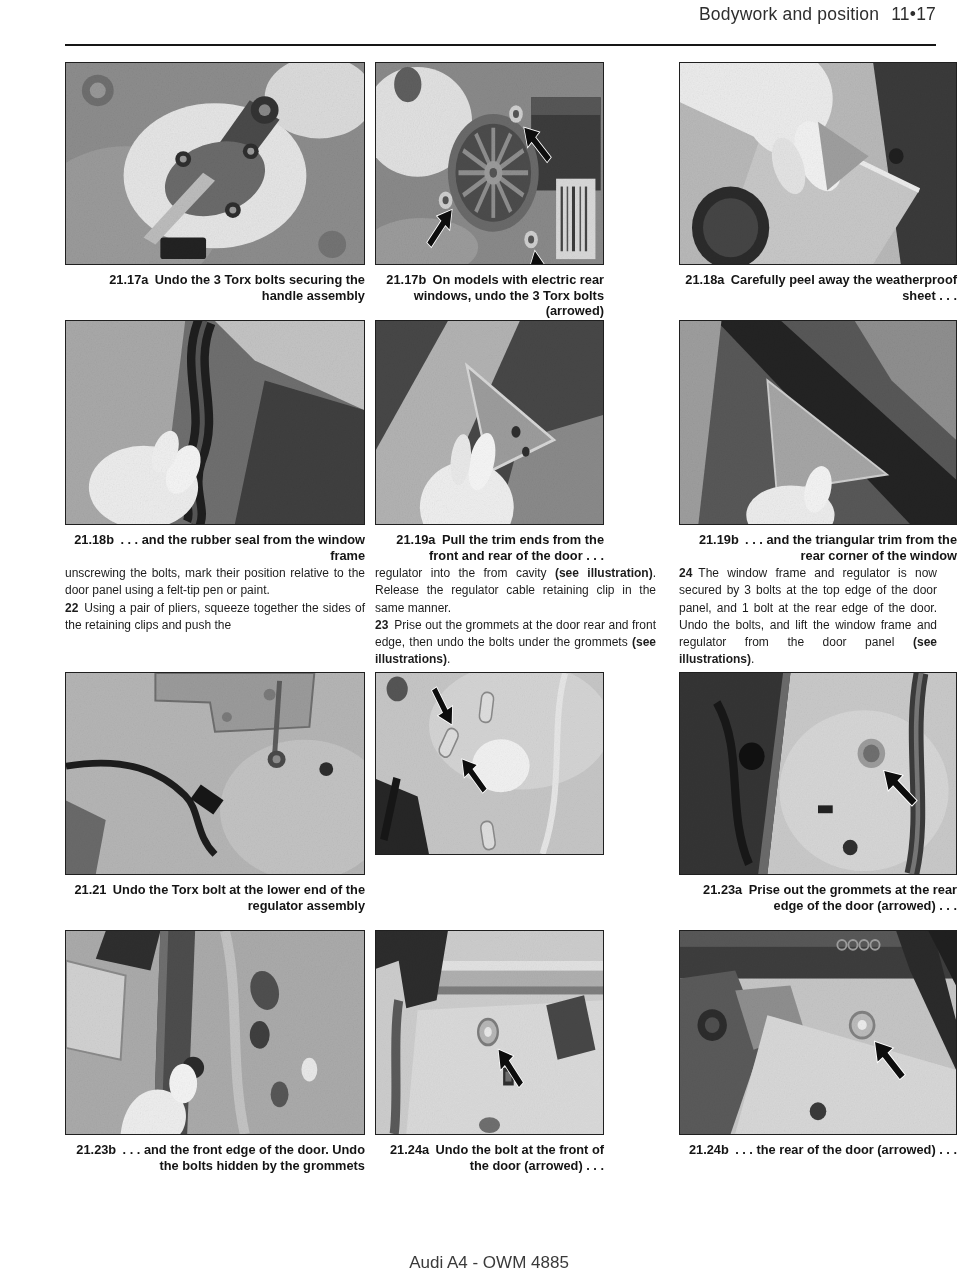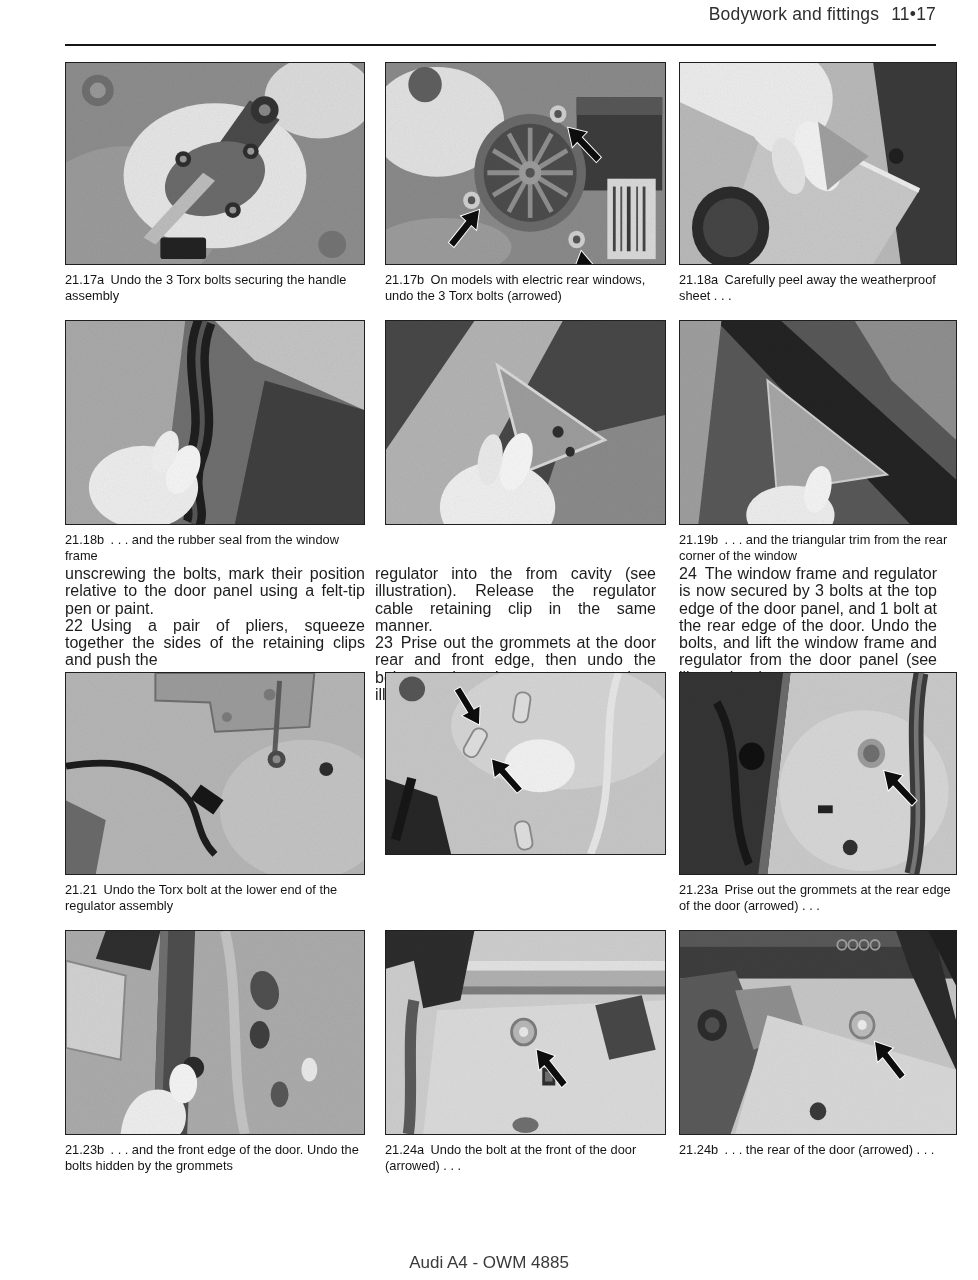--- a/index.html
+++ b/index.html
@@ -3,32 +3,32 @@
 <meta charset="utf-8">
 <style>
   html,body{margin:0;padding:0;background:#ffffff;}
   .page{position:relative;width:978px;height:1280px;background:#ffffff;overflow:hidden;
         font-family:"Liberation Sans", sans-serif;color:#222;}
   .hdr{position:absolute;top:4px;right:42px;font-size:17.5px;color:#2e2e2e;letter-spacing:.2px;}
   .hdr .pnum{margin-left:12px;margin-top:11px;}
   .rule{position:absolute;left:65px;right:42px;top:44px;border-top:2px solid #161616;}
   .cell{position:absolute;}
   .c1{left:65px;width:300px;}
-  .c2{left:385px;width:281px;}
+  .c2{left:375px;width:229px;}
   .c3{left:679px;width:278px;}
   .r1{top:62px;} .r2{top:320px;} .r3{top:672px;} .r4{top:930px;}
   .photo{width:100%;border:1px solid #1f1f1f;box-sizing:border-box;background:#999;}
   .photo svg{display:block;width:100%;height:100%;}
   .ph203{height:203px;} .ph205{height:205px;} .ph183{height:183px;}
-  .cap{margin-top:7px;text-align:left;font-weight:normal;font-size:12.8px;
+  .cap{margin-top:7px;text-align:right;font-weight:bold;font-size:12.8px;
        line-height:15.6px;color:#141414;}
-  .bodycol{position:absolute;top:565px;font-size:16px;line-height:17.3px;
+  .bodycol{position:absolute;top:565px;font-size:12px;line-height:17.3px;
            text-align:justify;color:#1c1c1c;}
   .bodycol p{margin:0;}
-  .bodycol b{font-weight:normal;}
+  .bodycol b{font-weight:bold;}
   .footer{position:absolute;top:1253px;left:0;width:978px;text-align:center;
           font-size:17px;color:#3a3a3a;}
 </style>
 </head>
 <body>
 
 <svg width="0" height="0" style="position:absolute" aria-hidden="true">
   <defs>
     <filter id="grain" x="0" y="0" width="100%" height="100%">
       <feTurbulence type="fractalNoise" baseFrequency="0.75" numOctaves="2" stitchTiles="stitch"></feTurbulence>
@@ -36,21 +36,21 @@
     </filter>
     <g id="arr">
       <path d="M-3.4,-46 L3.4,-46 L3.4,-17 L10.5,-17 L0,0 L-10.5,-17 L-3.4,-17 Z" fill="#0d0d0d" stroke="#ffffff" stroke-width="2" paint-order="stroke"></path>
     </g>
   </defs>
 </svg>
 
 <div class="page">
 
   <div class="hdr">
-    <span>Bodywork and fittings</span><span class="pnum">11•17</span>
+    <span>Bodywork and position</span><span class="pnum">11•17</span>
   </div>
   <div class="rule"></div>
 
   <div class="cell c1 r1">
     <div class="photo ph203">
       <svg viewBox="0 0 300 205" preserveAspectRatio="none">
         <rect width="300" height="205" fill="#8d8d8d"></rect>
         <ellipse cx="60" cy="160" rx="95" ry="75" fill="#9b9b9b"></ellipse>
         <ellipse cx="150" cy="115" rx="92" ry="74" fill="#e6e6e6"></ellipse>
         <ellipse cx="255" cy="35" rx="55" ry="42" fill="#dcdcdc"></ellipse>
@@ -163,20 +163,21 @@
         <path d="M190,120 L300,95 L300,205 L160,205 Z" fill="#8a8a8a"></path>
         <path d="M120,45 L235,120 L150,152 Z" fill="#9d9d9d" stroke="#d8d8d8" stroke-width="3"></path>
         <circle cx="185" cy="112" r="6" fill="#2e2e2e"></circle>
         <circle cx="198" cy="132" r="5" fill="#2e2e2e"></circle>
         <ellipse cx="120" cy="188" rx="62" ry="46" fill="#efefef"></ellipse>
         <ellipse cx="140" cy="142" rx="16" ry="30" fill="#f6f6f6" transform="rotate(18 140 142)"></ellipse>
         <ellipse cx="112" cy="140" rx="13" ry="26" fill="#eaeaea" transform="rotate(10 112 140)"></ellipse>
         <rect width="300" height="205" filter="url(#grain)" opacity="0.16" style="mix-blend-mode:multiply"></rect>
       </svg>
     </div>
+    <div class="cap">21.19a Pull the trim ends from the front and rear of the door . . .</div>
   </div>
 
   <div class="cell c3 r2">
     <div class="photo ph205">
       <svg viewBox="0 0 300 205" preserveAspectRatio="none">
         <rect width="300" height="205" fill="#585858"></rect>
         <path d="M190,0 L300,0 L300,120 L230,60 Z" fill="#8f8f8f"></path>
         <path d="M40,0 L110,0 L300,160 L300,205 L250,205 Z" fill="#232323"></path>
         <path d="M0,0 L45,0 L20,205 L0,205 Z" fill="#9e9e9e"></path>
         <path d="M95,60 L225,155 L105,172 Z" fill="#a6a6a6" stroke="#cfcfcf" stroke-width="2"></path>

